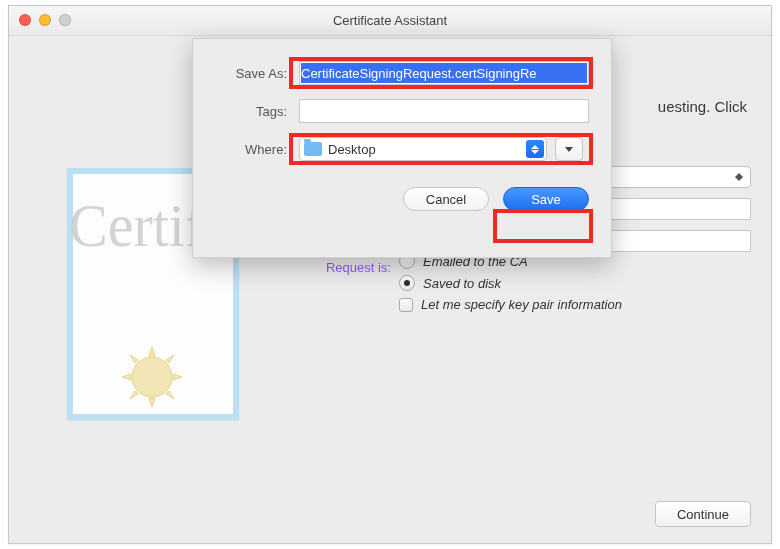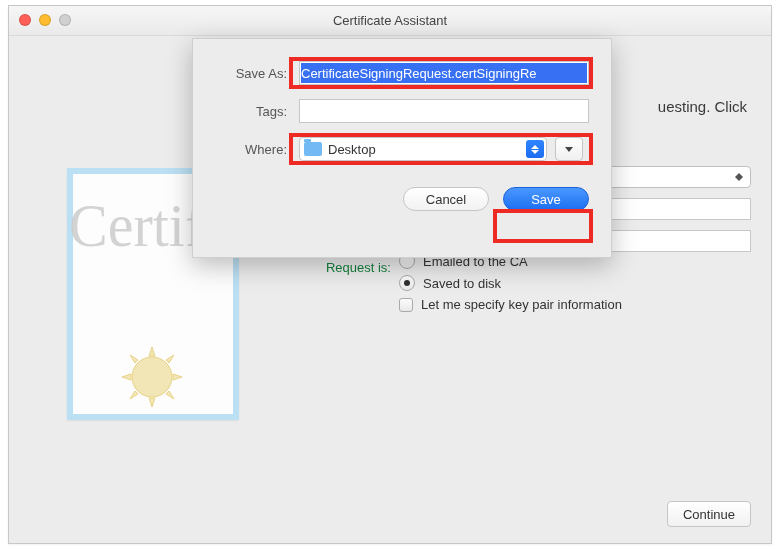--- a/index.html
+++ b/index.html
@@ -75,21 +75,21 @@
   }
   .bg-row {
     display: flex;
     align-items: center;
     gap: 8px;
     margin-bottom: 8px;
   }
   .bg-label {
     width: 142px;
     text-align: right;
-    color: #15803d;
+    color: #8b5cf6;
     font-size: 13px;
   }
   .select-field {
     flex: 1;
     height: 22px;
     background: #fff;
     border: 1px solid #c0c0c0;
     border-radius: 4px;
     position: relative;
   }
@@ -122,20 +122,21 @@
     background: #fff;
     border: 1px solid #c7c7c7;
     padding: 0 4px;
   }
   .radio-group {
     display: flex;
     flex-direction: column;
     gap: 6px;
     margin-left: 150px;
     margin-top: 0;
+    font-style: italic;
   }
   .radio-line {
     display: flex;
     align-items: center;
     gap: 8px;
     font-size: 13px;
   }
   .radio {
     width: 16px; height: 16px;
     border-radius: 50%;
@@ -188,21 +189,21 @@
     width: 70px;
     height: 70px;
   }
   .seal svg { display: block; }
 
   
   .continue-btn {
     position: absolute;
     right: 20px;
     bottom: 16px;
-    width: 84px;
+    width: 96px;
     height: 26px;
     background: linear-gradient(#fff, #f1f1f1);
     border: 1px solid #c5c5c5;
     border-radius: 4px;
     display: flex;
     align-items: center;
     justify-content: center;
     font-size: 13px;
     color: #333;
   }

